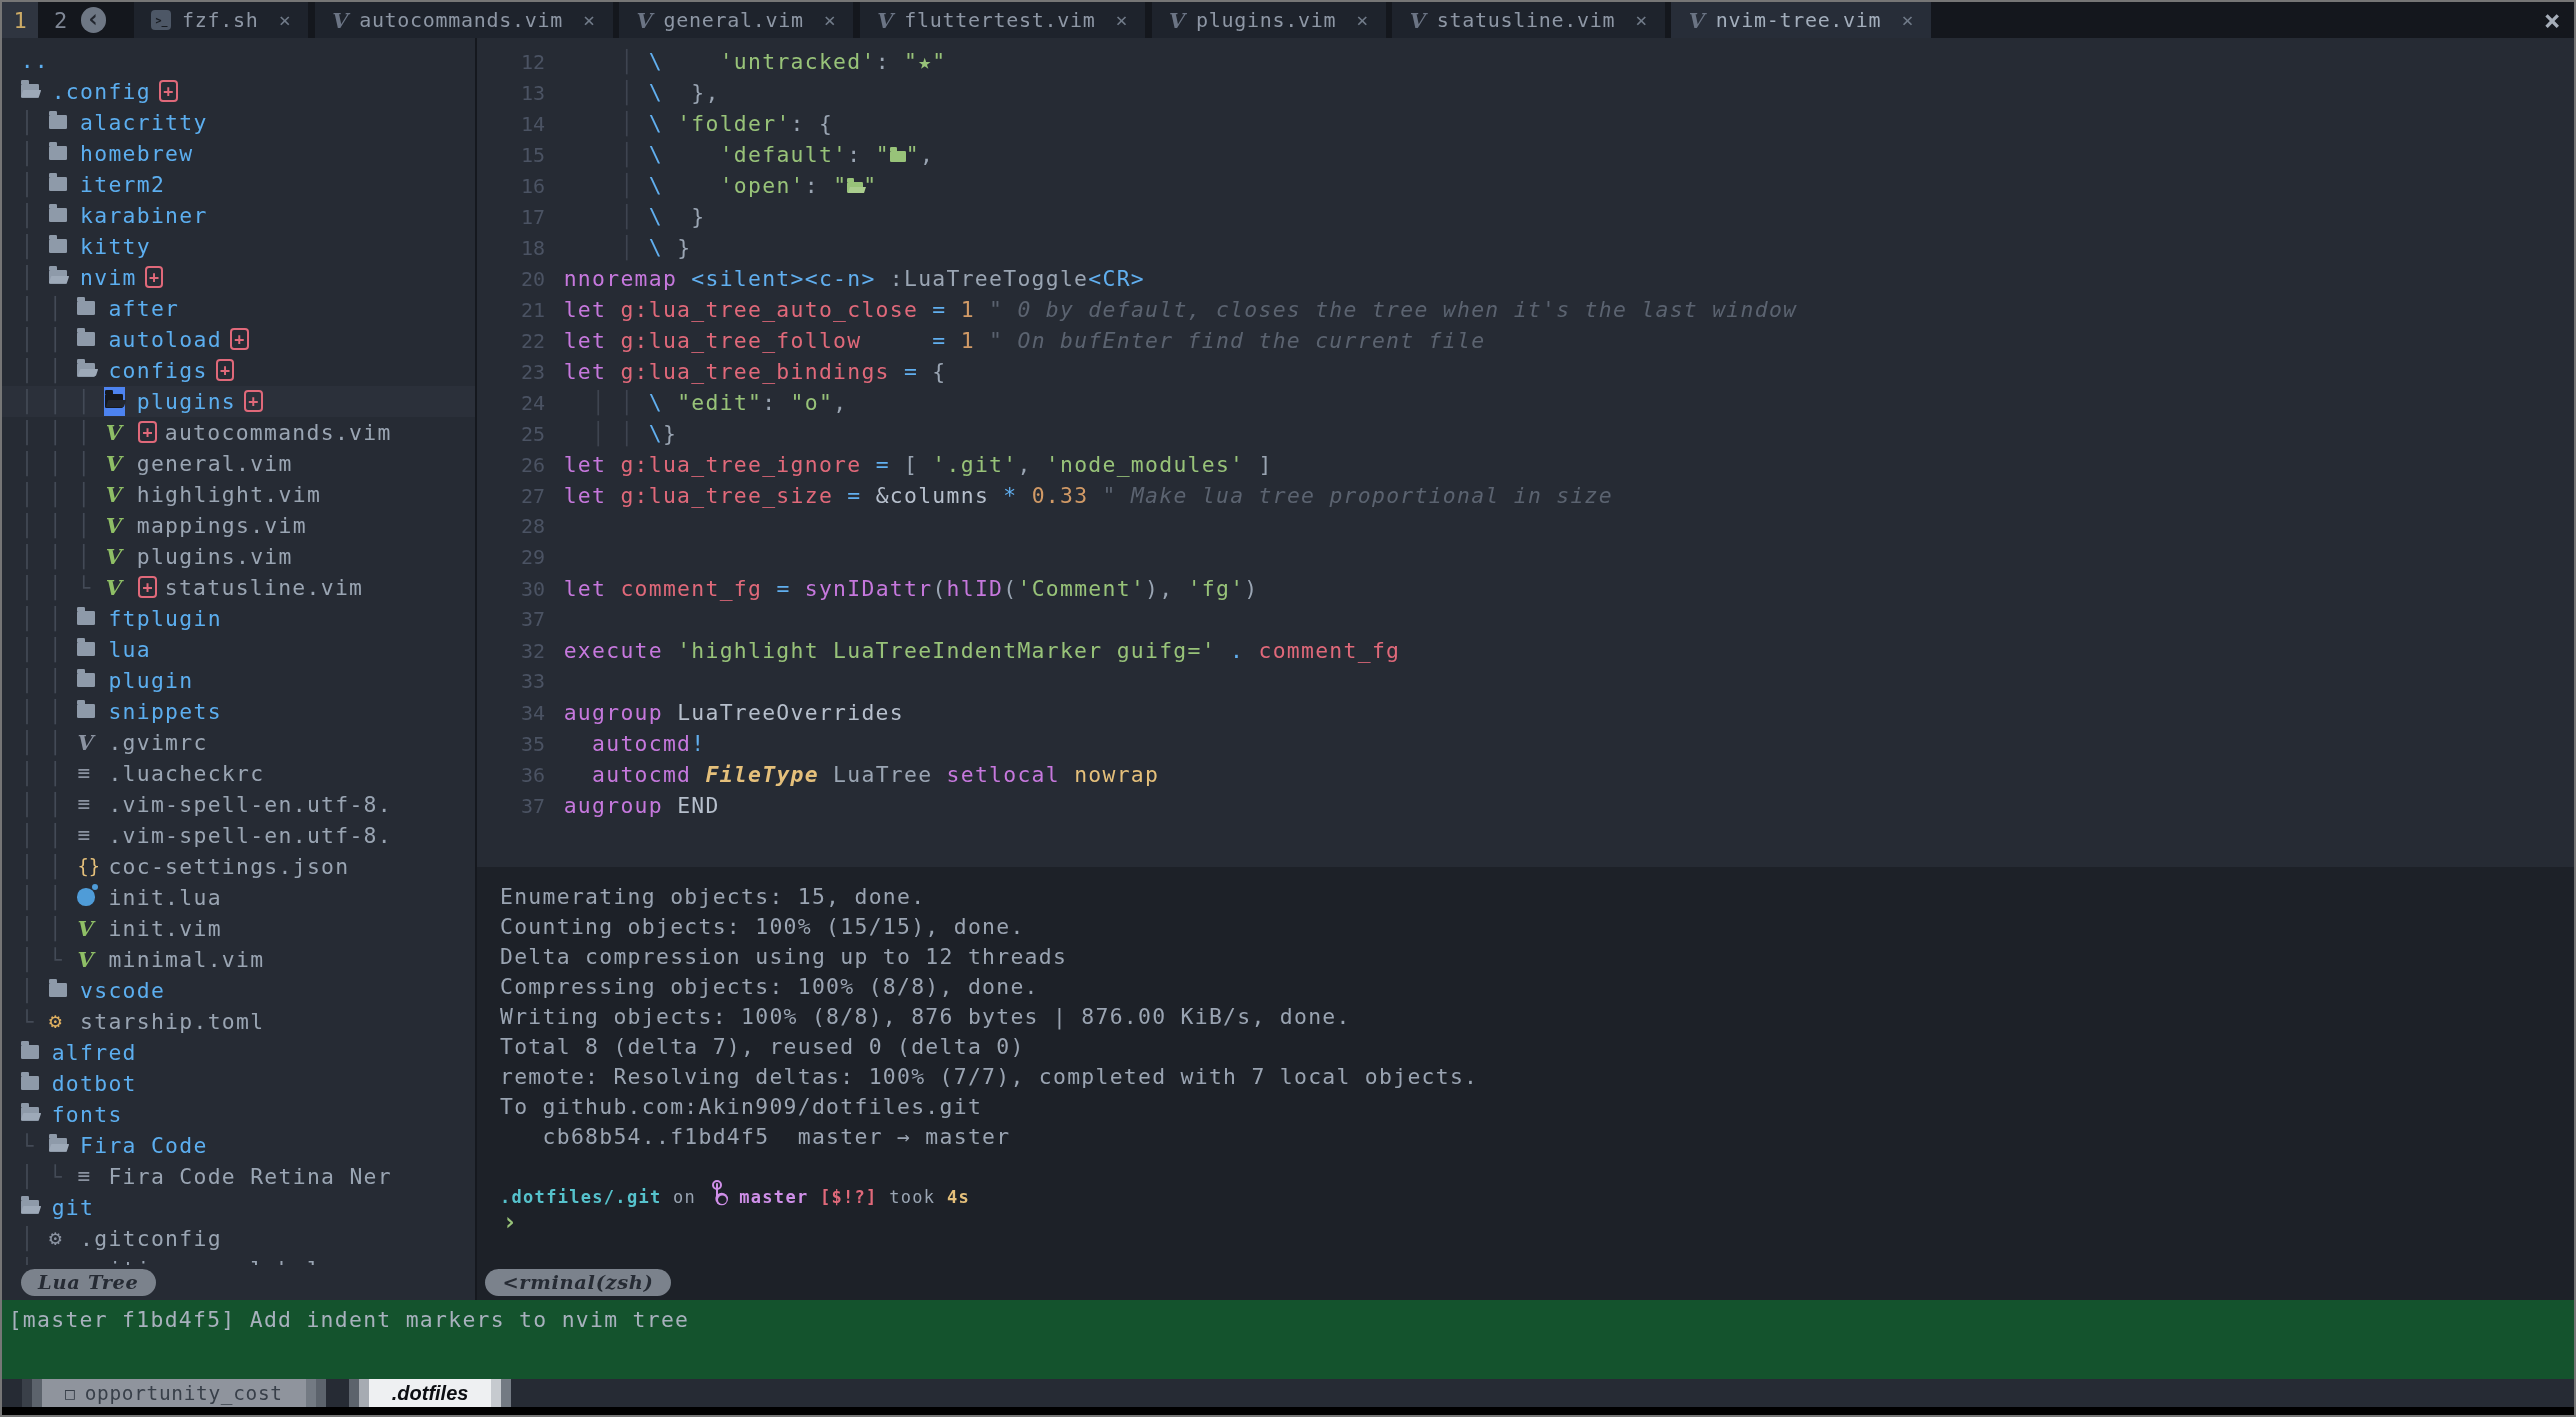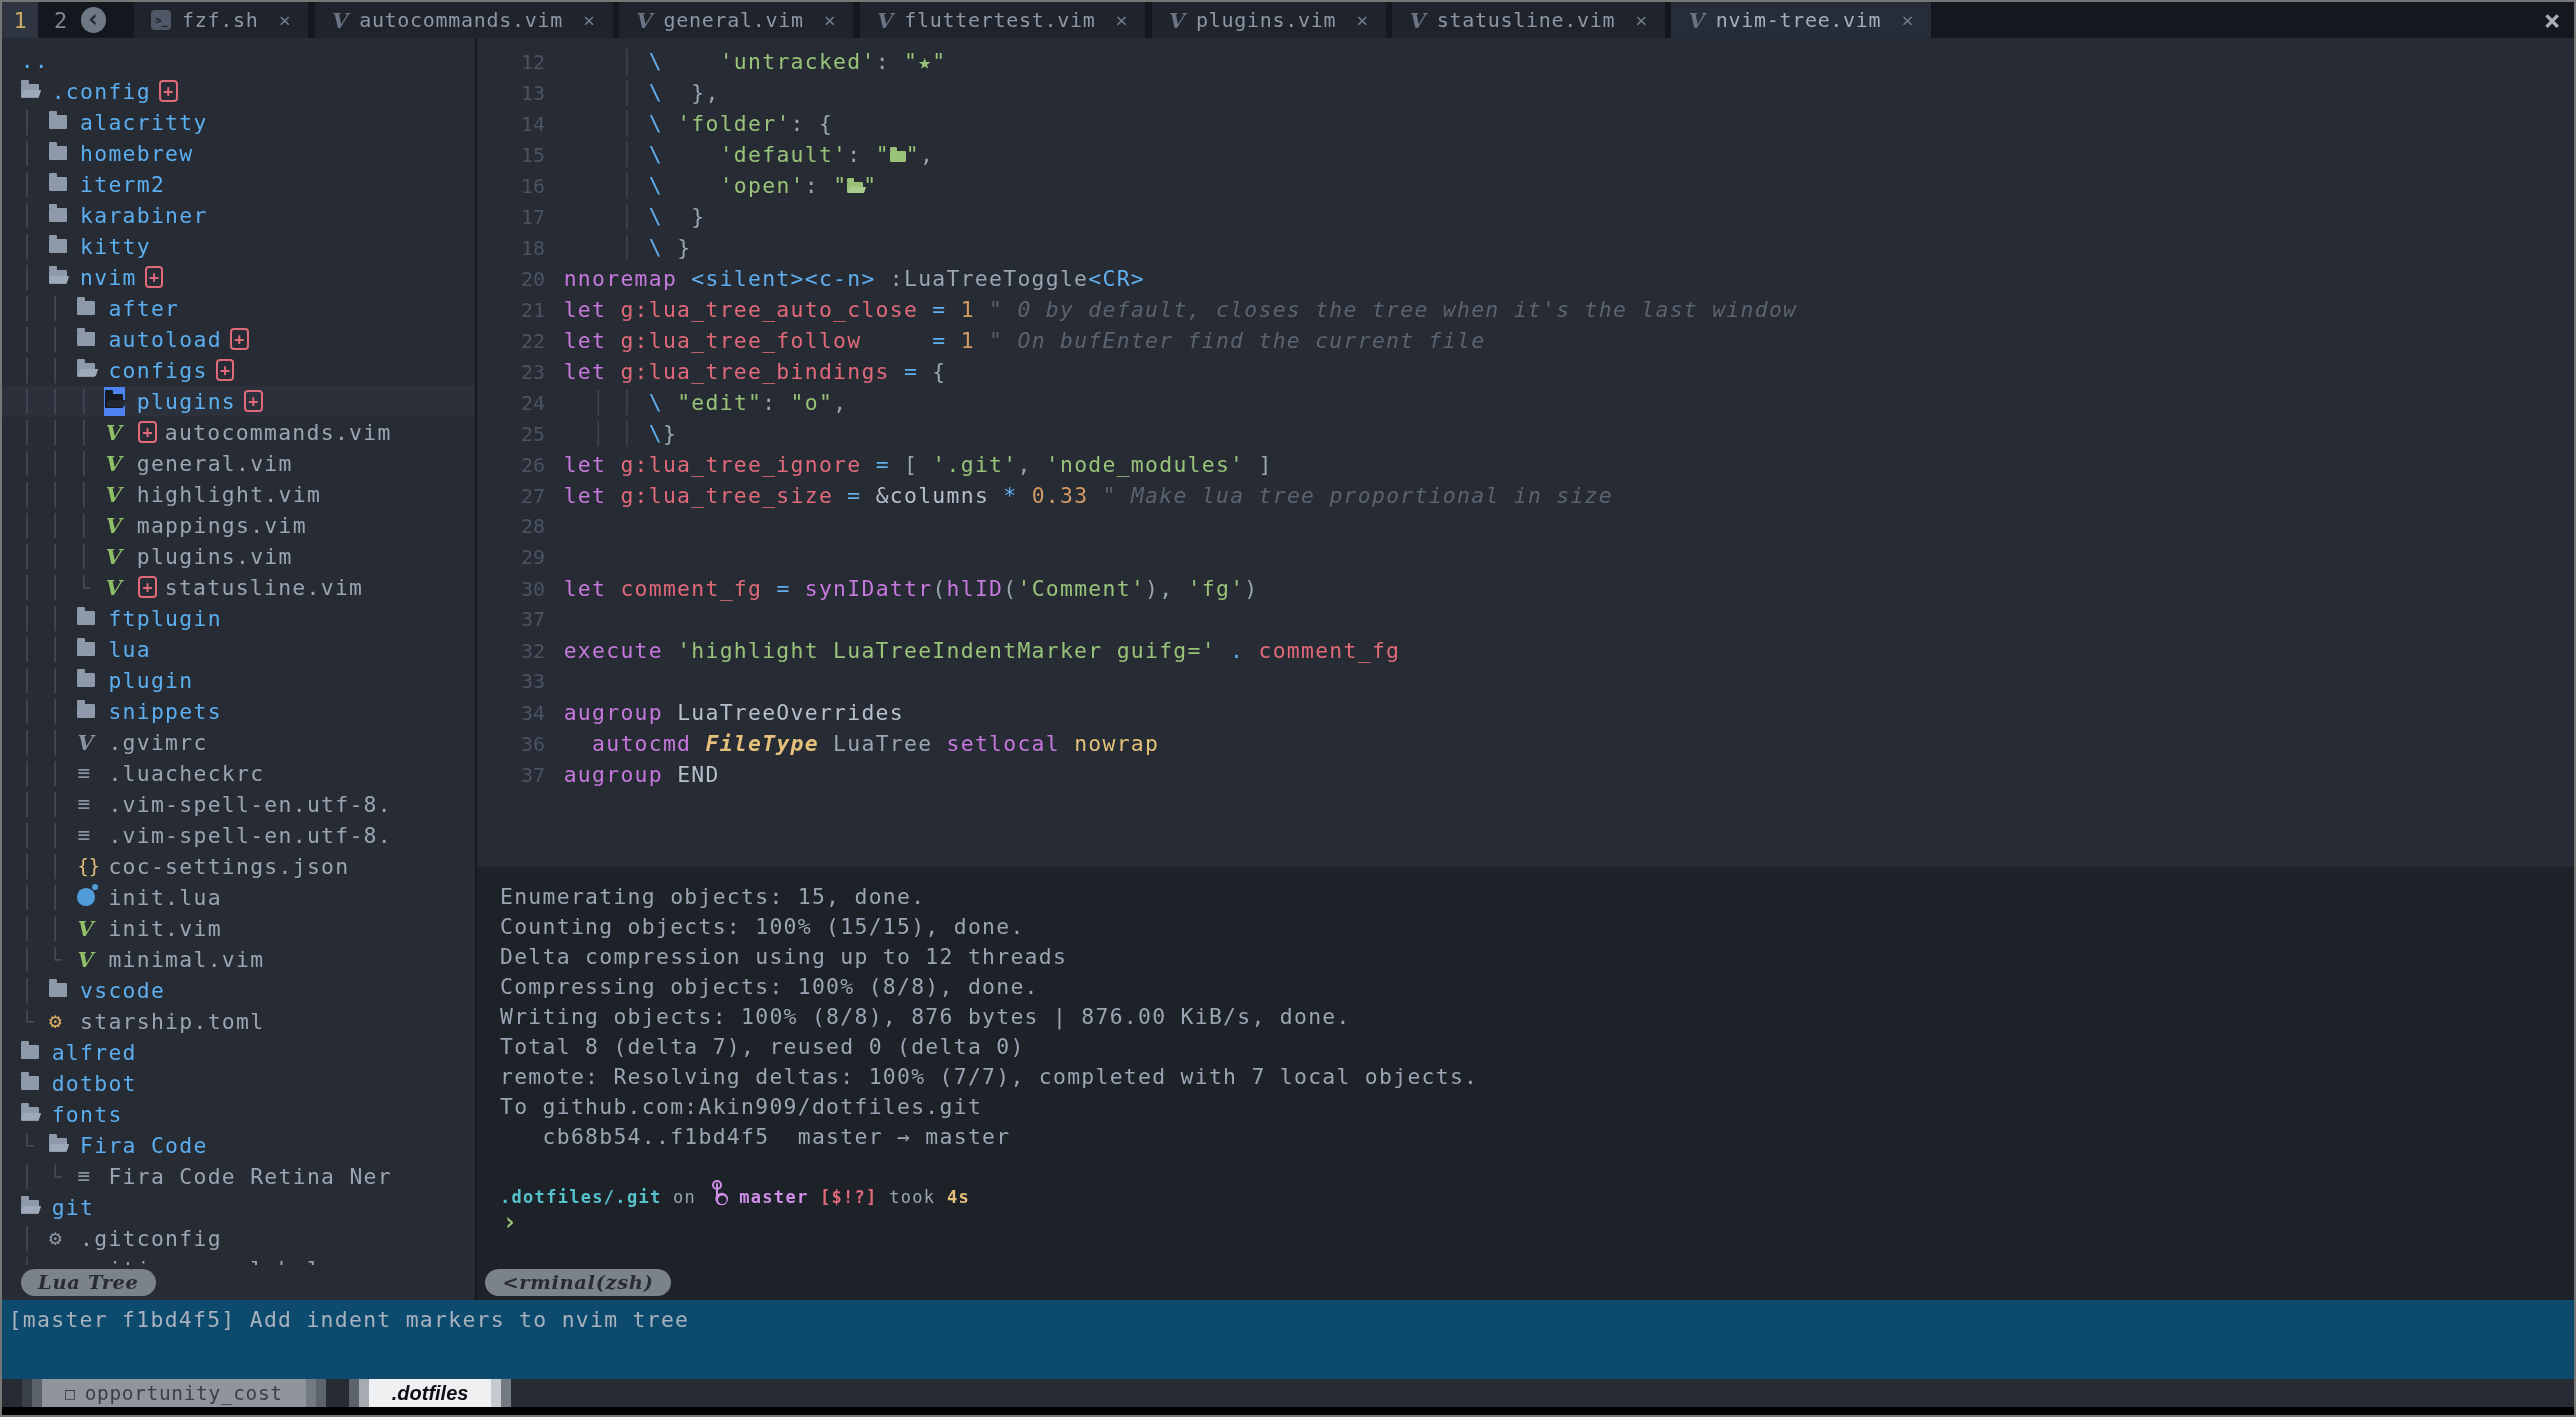--- a/index.html
+++ b/index.html
@@ -103,21 +103,21 @@
                         background:#cf8fe8; border-radius:1.3px; }
   .branchicon::after { content:""; position:absolute; width:6px; height:6px; border-radius:50%;
                        border:2px solid #cf8fe8; left:2px; top:-2px;
                        box-shadow:5.3px 14.7px 0 -0.7px #1d2128, 4.7px 14px 0 1.3px #cf8fe8; }
   .cursorline { height:20px; line-height:20px; color:#98c379; font-size:24px; font-weight:bold;
                 padding-left:25.4px; }
   .term-status { height:35px; display:flex; align-items:center; flex:0 0 auto; background:#1d2128; }
   .term-status .pill { margin-left:8px; }
 
   
-  .cmdline { height:79px; background:#0c4a6e; flex:0 0 auto; padding:4px 0 0 6.7px; }
+  .cmdline { height:79px; background:#14532d; flex:0 0 auto; padding:4px 0 0 6.7px; }
   .cmdline span { color:#a8b1bd; font-size:21.4px; letter-spacing:1.3px; line-height:31px; white-space:pre; }
   .tmuxbar { height:28px; background:#262b34; flex:0 0 auto; display:flex; align-items:stretch; }
   #tmux-wins { display:flex; gap:23px; margin-left:20px; }
   .seg { display:flex; align-items:stretch; }
   .seg .blk { width:10px; }
   .seg .main { display:flex; align-items:center; padding:0 23px; gap:9.4px; }
   .seg.inactive .main { background:#8f949d; color:#383f49; font-size:19.4px; letter-spacing:0.7px; }
   .seg.active .main { background:#eef0f2; color:#0c0e12; font-size:20px; font-weight:bold;
                       font-style:italic; font-family:Liberation Sans, sans-serif; }
   .paneicon { font-size:16px; }
@@ -238,20 +238,21 @@
             <div class="cl"><span class="ln">25</span><span class="lc"><span class="tk-p">  </span><span class="tk-g">│</span><span class="tk-p"> </span><span class="tk-g">│</span><span class="tk-p"> </span><span class="tk-o">\</span><span class="tk-p">}</span></span></div>
             <div class="cl"><span class="ln">26</span><span class="lc"><span class="tk-k">let </span><span class="tk-v">g:lua_tree_ignore</span><span class="tk-p"> </span><span class="tk-o">=</span><span class="tk-p"> [ </span><span class="tk-s">'.git'</span><span class="tk-p">, </span><span class="tk-s">'node_modules'</span><span class="tk-p"> ]</span></span></div>
             <div class="cl"><span class="ln">27</span><span class="lc"><span class="tk-k">let </span><span class="tk-v">g:lua_tree_size</span><span class="tk-p"> </span><span class="tk-o">=</span><span class="tk-p"> </span><span class="tk-w">&amp;columns</span><span class="tk-p"> </span><span class="tk-o">*</span><span class="tk-p"> </span><span class="tk-n">0.33</span><span class="tk-p"> </span><span class="tk-c">" Make lua tree proportional in size</span></span></div>
             <div class="cl"><span class="ln">28</span><span class="lc"></span></div>
             <div class="cl"><span class="ln">29</span><span class="lc"></span></div>
             <div class="cl"><span class="ln">30</span><span class="lc"><span class="tk-k">let </span><span class="tk-v">comment_fg</span><span class="tk-p"> </span><span class="tk-o">=</span><span class="tk-p"> </span><span class="tk-f">synIDattr</span><span class="tk-p">(</span><span class="tk-f">hlID</span><span class="tk-p">(</span><span class="tk-s">'Comment'</span><span class="tk-p">), </span><span class="tk-s">'fg'</span><span class="tk-p">)</span></span></div>
             <div class="cl"><span class="ln">37</span><span class="lc"></span></div>
             <div class="cl"><span class="ln">32</span><span class="lc"><span class="tk-k">execute </span><span class="tk-s">'highlight LuaTreeIndentMarker guifg='</span><span class="tk-p"> </span><span class="tk-o">.</span><span class="tk-p"> </span><span class="tk-v">comment_fg</span></span></div>
             <div class="cl"><span class="ln">33</span><span class="lc"></span></div>
             <div class="cl"><span class="ln">34</span><span class="lc"><span class="tk-k">augroup </span><span class="tk-w">LuaTreeOverrides</span></span></div>
+            <div class="cl"><span class="ln">35</span><span class="lc"><span class="tk-p">  </span><span class="tk-k">autocmd</span><span class="tk-o">!</span></span></div>
             <div class="cl"><span class="ln">36</span><span class="lc"><span class="tk-p">  </span><span class="tk-k">autocmd </span><span class="tk-t">FileType</span><span class="tk-p"> LuaTree </span><span class="tk-k">setlocal</span><span class="tk-p"> </span><span class="tk-y">nowrap</span></span></div>
             <div class="cl"><span class="ln">37</span><span class="lc"><span class="tk-k">augroup </span><span class="tk-w">END</span></span></div>
           </div>
       </div>
       <div class="term-win">
         <div id="term">
             <div class="tl">Enumerating objects: 15, done.</div>
             <div class="tl">Counting objects: 100% (15/15), done.</div>
             <div class="tl">Delta compression using up to 12 threads</div>
             <div class="tl">Compressing objects: 100% (8/8), done.</div>

